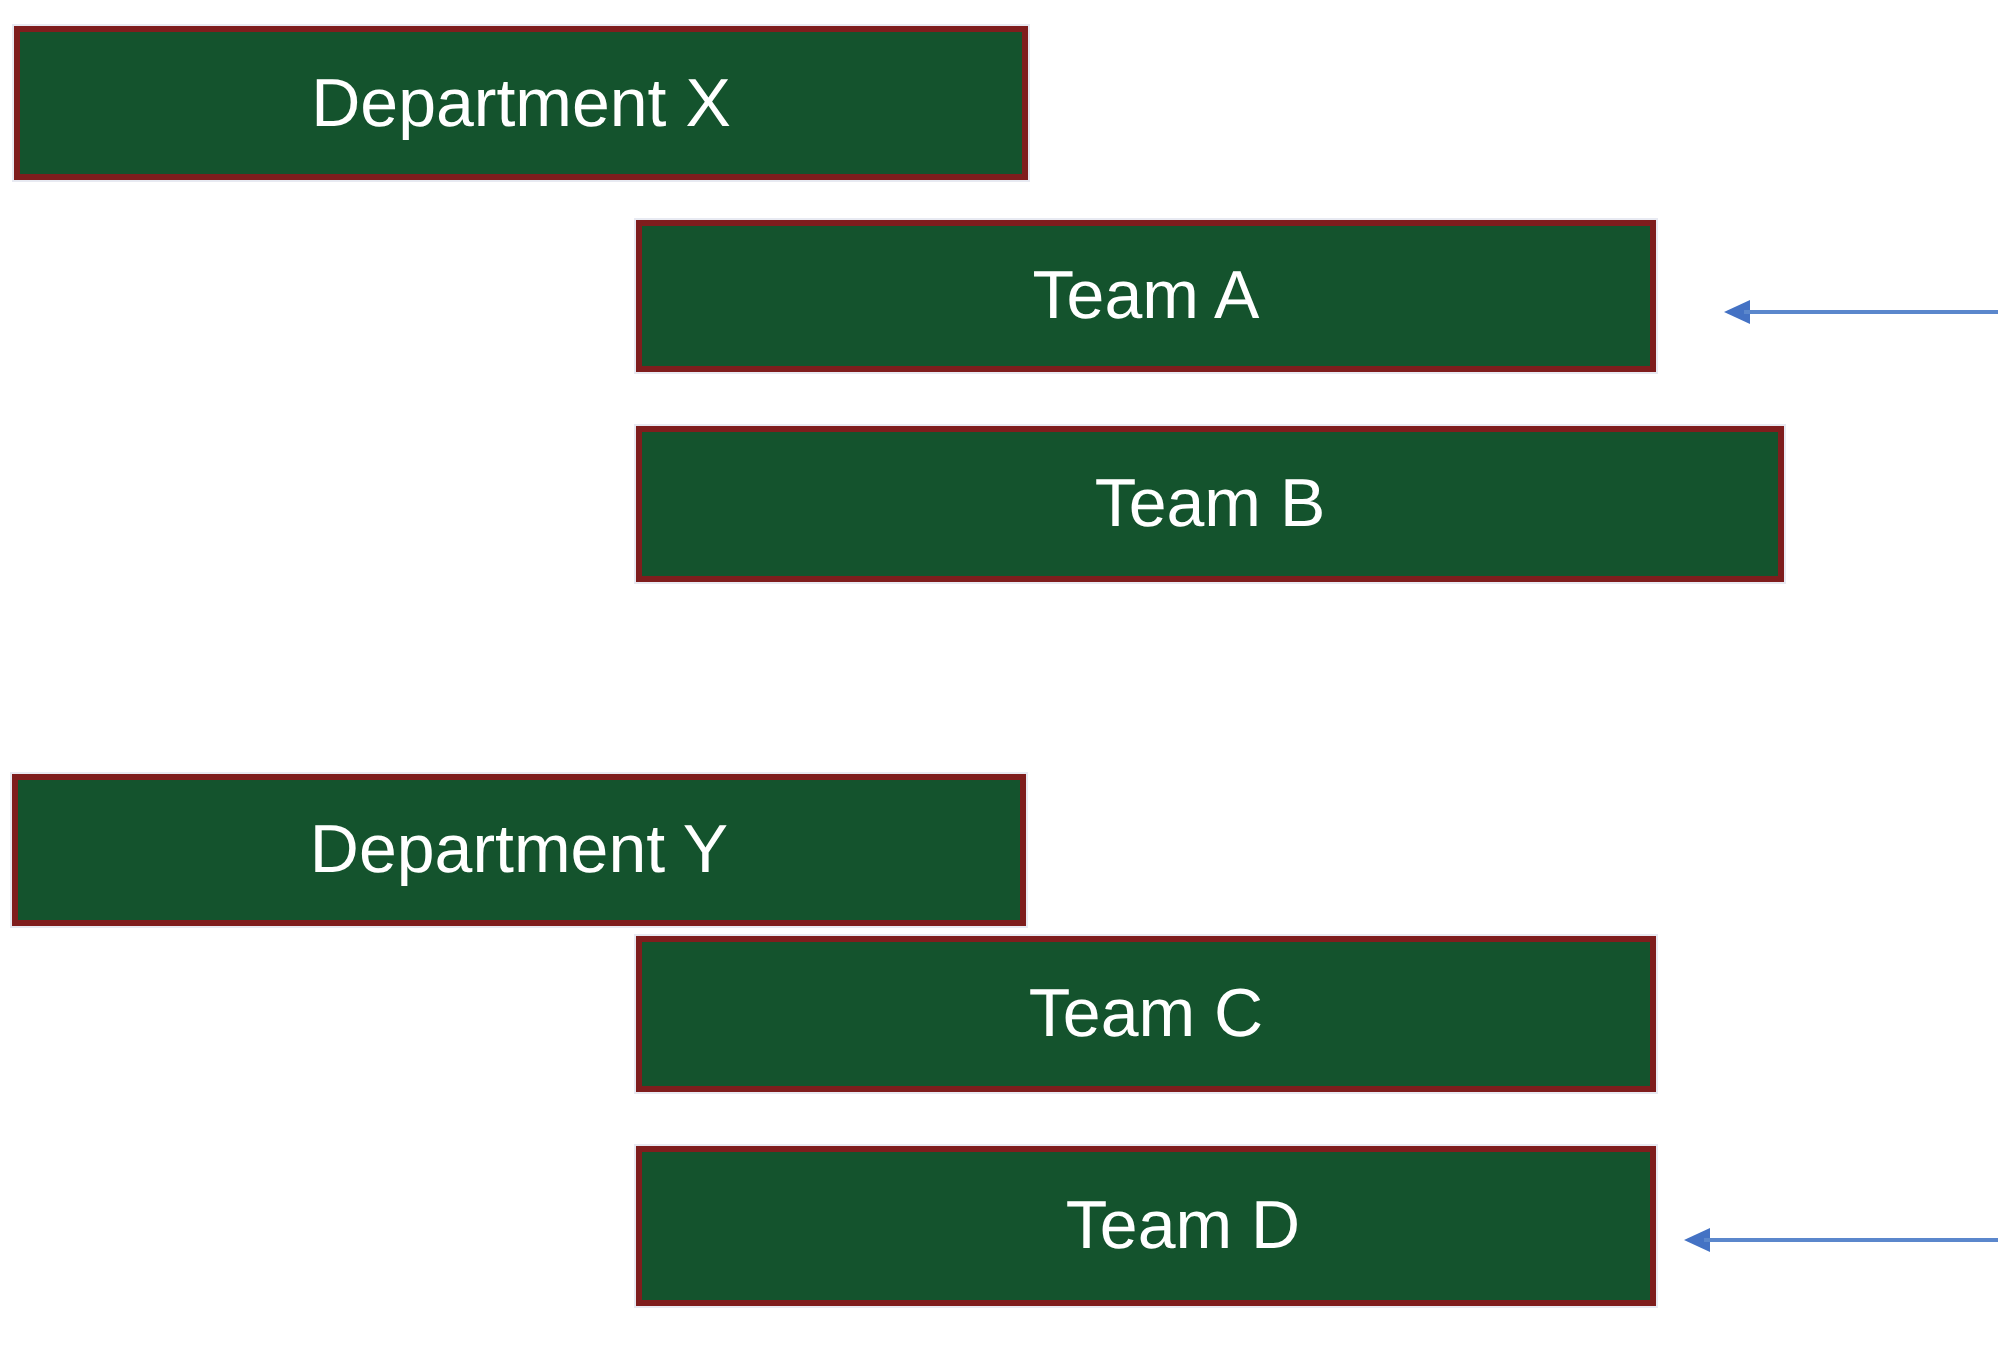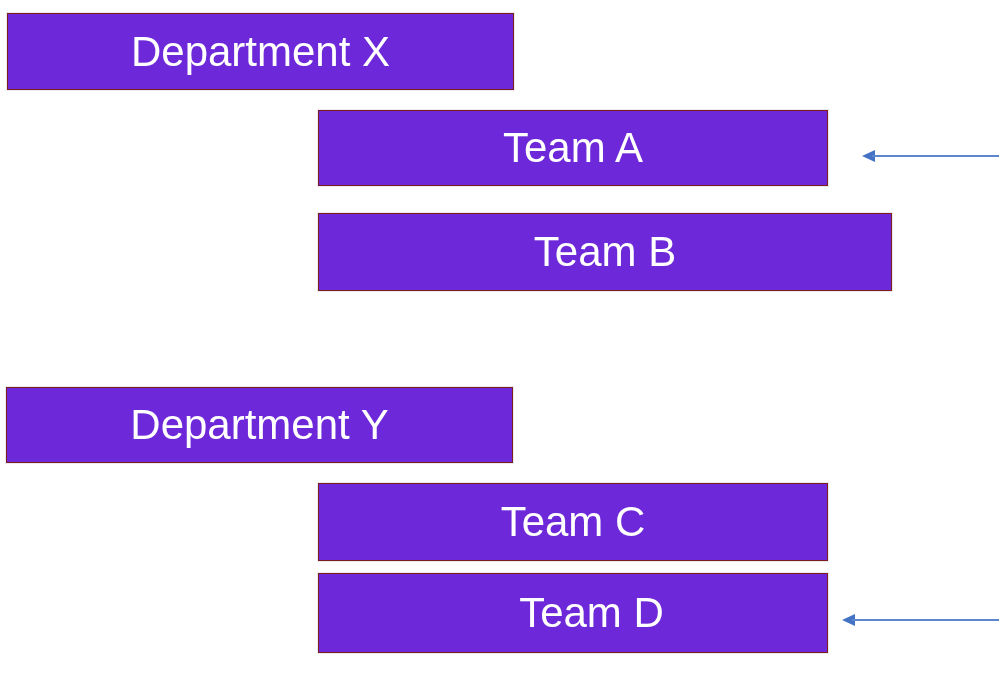--- a/index.html
+++ b/index.html
@@ -11,38 +11,38 @@
     position: relative;
     width: 999px;
     height: 678px;
     background: #ffffff;
     overflow: hidden;
     font-family: "Liberation Sans", sans-serif;
   }
   .shape-box {
     position: absolute;
     box-sizing: border-box;
-    background: #6d28d9;
-    border: 1px solid #7f1d1d;
+    background: #14532d;
+    border: 3px solid #7f1d1d;
     box-shadow: 0 0 0 1px #e8eaf2;
     display: flex;
     align-items: center;
     justify-content: center;
     color: #ffffff;
-    font-size: 42px;
+    font-size: 34px;
     line-height: 1;
     white-space: nowrap;
   }
   
   #box-dept-x { left: 7px;   top: 13px;  width: 507px; height: 77px; }
   #box-dept-y { left: 6px;   top: 363px; width: 507px; height: 76px; margin-top: 24px; }
   
   #box-team-a { left: 318px; top: 110px; width: 510px; height: 76px; }
   #box-team-b { left: 318px; top: 213px; width: 574px; height: 78px; }
-  #box-team-c { left: 318px; top: 483px; width: 510px; height: 78px; }
+  #box-team-c { left: 318px; top: 468px; width: 510px; height: 78px; }
   #box-team-d { left: 318px; top: 573px; width: 510px; height: 80px; padding-left: 37px; }
 
   .arrow {
     position: absolute;
   }
   .arrow .line {
     position: absolute;
     height: 2px;
     background: #5b87cc;
     top: 0;

